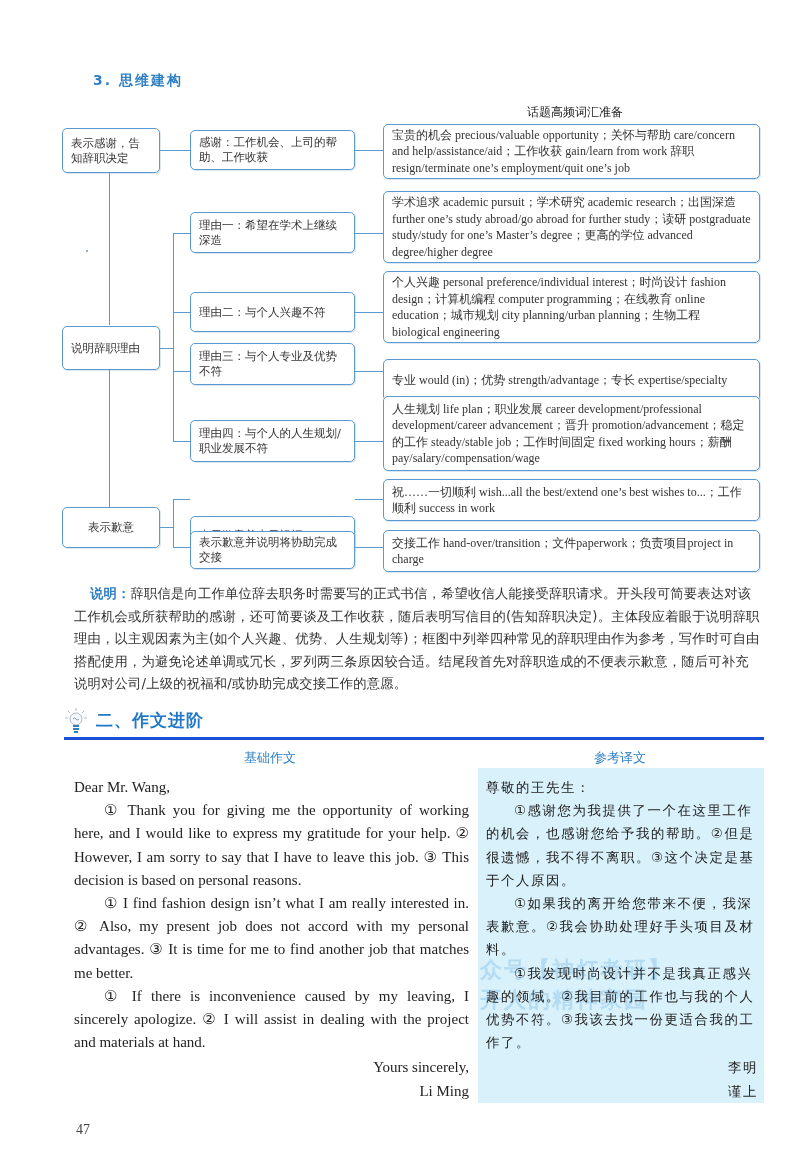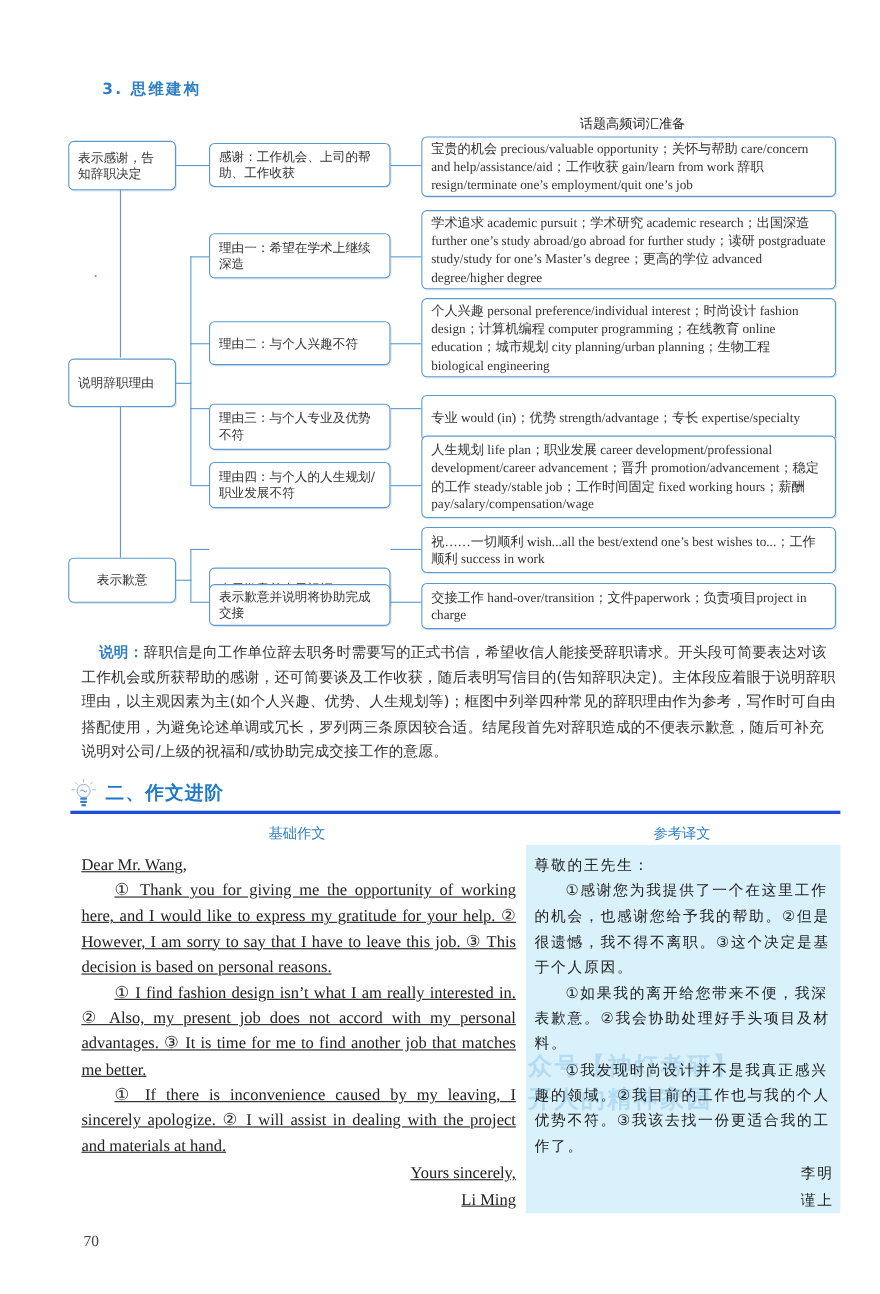--- a/index.html
+++ b/index.html
@@ -45,21 +45,21 @@
   }
   .bulb { position: absolute; left: 0; top: 0; width: 26px; height: 28px; }
 
   .col-title {
     font-size: 13px; color: #2f7fc4; font-family: "DejaVu Sans", sans-serif; text-align: center;
   }
   .essay {
     left: 74px; top: 776px; width: 395px; font-family: "Liberation Serif", serif;
     font-size: 15px; line-height: 23.2px; color: #222; text-align: justify;
   }
-  .essay p { margin: 0; text-decoration: underline; }
+  .essay p { margin: 0; }
   .essay .ind { text-indent: 30px; }
   .essay .right { text-align: right; }
 
   .trans-bg {
     left: 478px; top: 768px; width: 286px; height: 335px; background: #d9f1fb;
   }
   .trans {
     left: 486px; top: 776px; width: 272px; font-family: "DejaVu Sans", sans-serif;
     font-size: 13.4px; line-height: 23.2px; color: #222; letter-spacing: 1.6px;
   }
@@ -119,21 +119,21 @@
 
   <div class="box" style="left:190px; top:130px; width:165px; height:40px;">
       <span>感谢：工作机会、上司的帮助、工作收获</span>
     </div>
   <div class="box" style="left:190px; top:212px; width:165px; height:41px;">
       <span>理由一：希望在学术上继续深造</span>
     </div>
   <div class="box" style="left:190px; top:292px; width:165px; height:40px;">
       <span>理由二：与个人兴趣不符</span>
     </div>
-  <div class="box" style="left:190px; top:367px; width:165px; height:42px;">
+  <div class="box" style="left:190px; top:343px; width:165px; height:42px;">
       <span>理由三：与个人专业及优势不符</span>
     </div>
   <div class="box" style="left:190px; top:420px; width:165px; height:42px;">
       <span>理由四：与个人的人生规划/职业发展不符</span>
     </div>
   <div class="box" style="left:190px; top:481px; width:165px; height:38px;margin-top:35px;">
       <span>表示歉意并表示祝福</span>
     </div>
   <div class="box" style="left:190px; top:531px; width:165px; height:38px;">
       <span>表示歉意并说明将协助完成交接</span>
@@ -204,13 +204,13 @@
 
 <div class="abs trans">
   <p>尊敬的王先生：</p>
   <p class="ind">①感谢您为我提供了一个在这里工作的机会，也感谢您给予我的帮助。②但是很遗憾，我不得不离职。③这个决定是基于个人原因。</p>
   <p class="ind">①如果我的离开给您带来不便，我深表歉意。②我会协助处理好手头项目及材料。</p>
   <p class="ind">①我发现时尚设计并不是我真正感兴趣的领域。②我目前的工作也与我的个人优势不符。③我该去找一份更适合我的工作了。</p>
   <p class="right" style="margin-top:2px;">李明</p>
   <p class="right">谨上</p>
 </div>
 
-<div class="abs page-num">70</div>
+<div class="abs page-num">47</div>
 
 </body></html>

